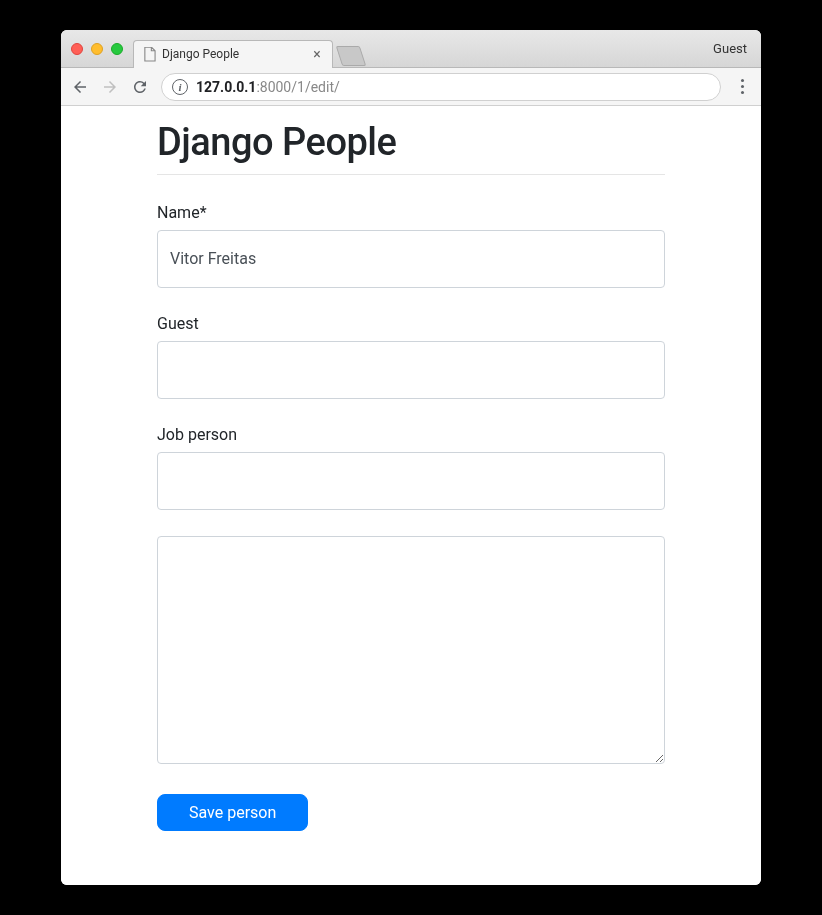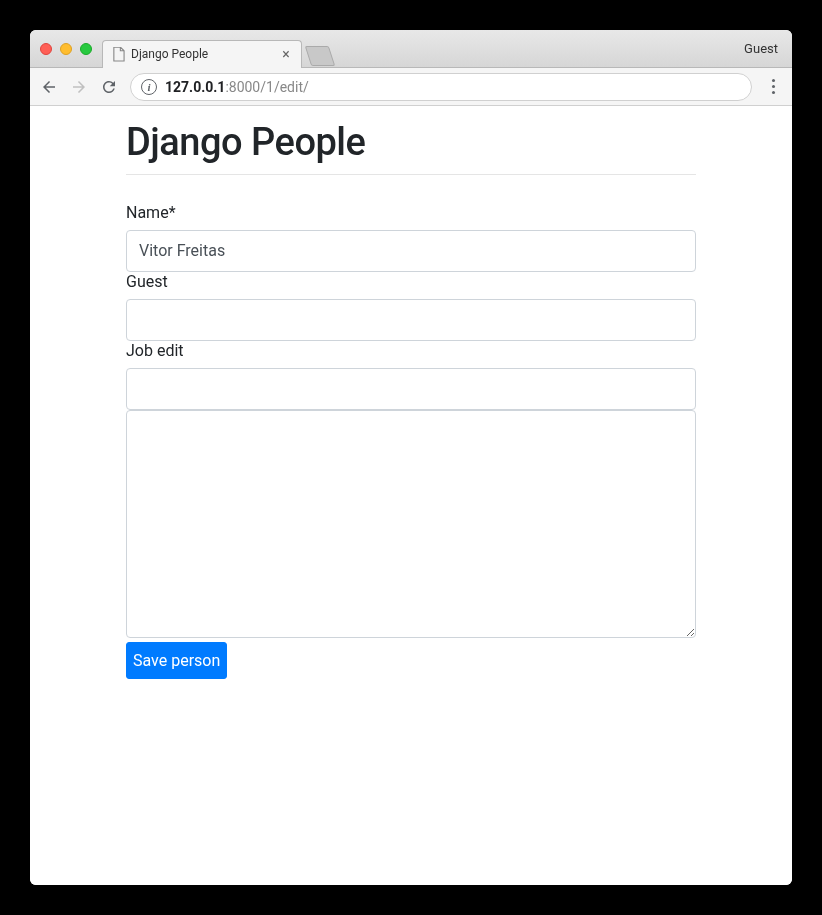--- a/index.html
+++ b/index.html
@@ -12,21 +12,21 @@
       background: #000;
       font-family: -apple-system, BlinkMacSystemFont, "Segoe UI", Roboto, "Helvetica Neue", Arial, sans-serif;
       width: 822px;
       height: 915px;
       display: flex;
       align-items: center;
       justify-content: center;
     }
     
     .window {
-      width: 762px;
+      width: 700px;
       height: 855px;
       background: #ffffff;
       border-radius: 6px;
       overflow: hidden;
       box-shadow: 0 10px 40px rgba(0,0,0,0.5);
       display: flex;
       flex-direction: column;
     }
     
     .titlebar {
@@ -216,55 +216,56 @@
       letter-spacing: -0.5px;
     }
     
     hr {
       border: none;
       border-top: 1px solid #e5e5e5;
       margin-bottom: 28px;
     }
     
     .form-group {
+      margin-bottom: 26px;
     }
     
     label {
       display: block;
       font-size: 16px;
       color: #212529;
       margin-bottom: 8px;
     }
     
     .form-control {
       width: 100%;
-      padding: 8px 12px;
+      padding: 16px 12px;
       font-size: 16px;
       line-height: 1.5;
       color: #495057;
       background-color: #fff;
       border: 1px solid #ced4da;
       border-radius: 4px;
       font-family: inherit;
     }
     
     textarea.form-control {
       height: 228px;
       resize: both;
     }
     
     .btn-primary {
       display: inline-block;
-      padding: 8px 6px;
+      padding: 8px 31px;
       font-size: 16px;
       font-weight: 400;
       color: #fff;
       background-color: #007bff;
       border: 1px solid #007bff;
-      border-radius: 3px;
+      border-radius: 8px;
       cursor: pointer;
       font-family: inherit;
     }
   </style>
 </head>
 <body>
 
 <div class="window">
 
   <div class="titlebar">
@@ -323,21 +324,21 @@
       <label>Name*</label>
       <input type="text" class="form-control" value="Vitor Freitas" style="">
     </div>
     
     <div class="form-group">
       <label>Guest</label>
       <input type="text" class="form-control" value="" style="">
     </div>
     
     <div class="form-group">
-      <label>Job edit</label>
+      <label>Job person</label>
       <input type="text" class="form-control" value="" style="">
     </div>
     
     <div class="form-group">
       <textarea class="form-control" style=""></textarea>
     </div>
     
     <button class="btn-primary">Save person</button>
   </div>
 

